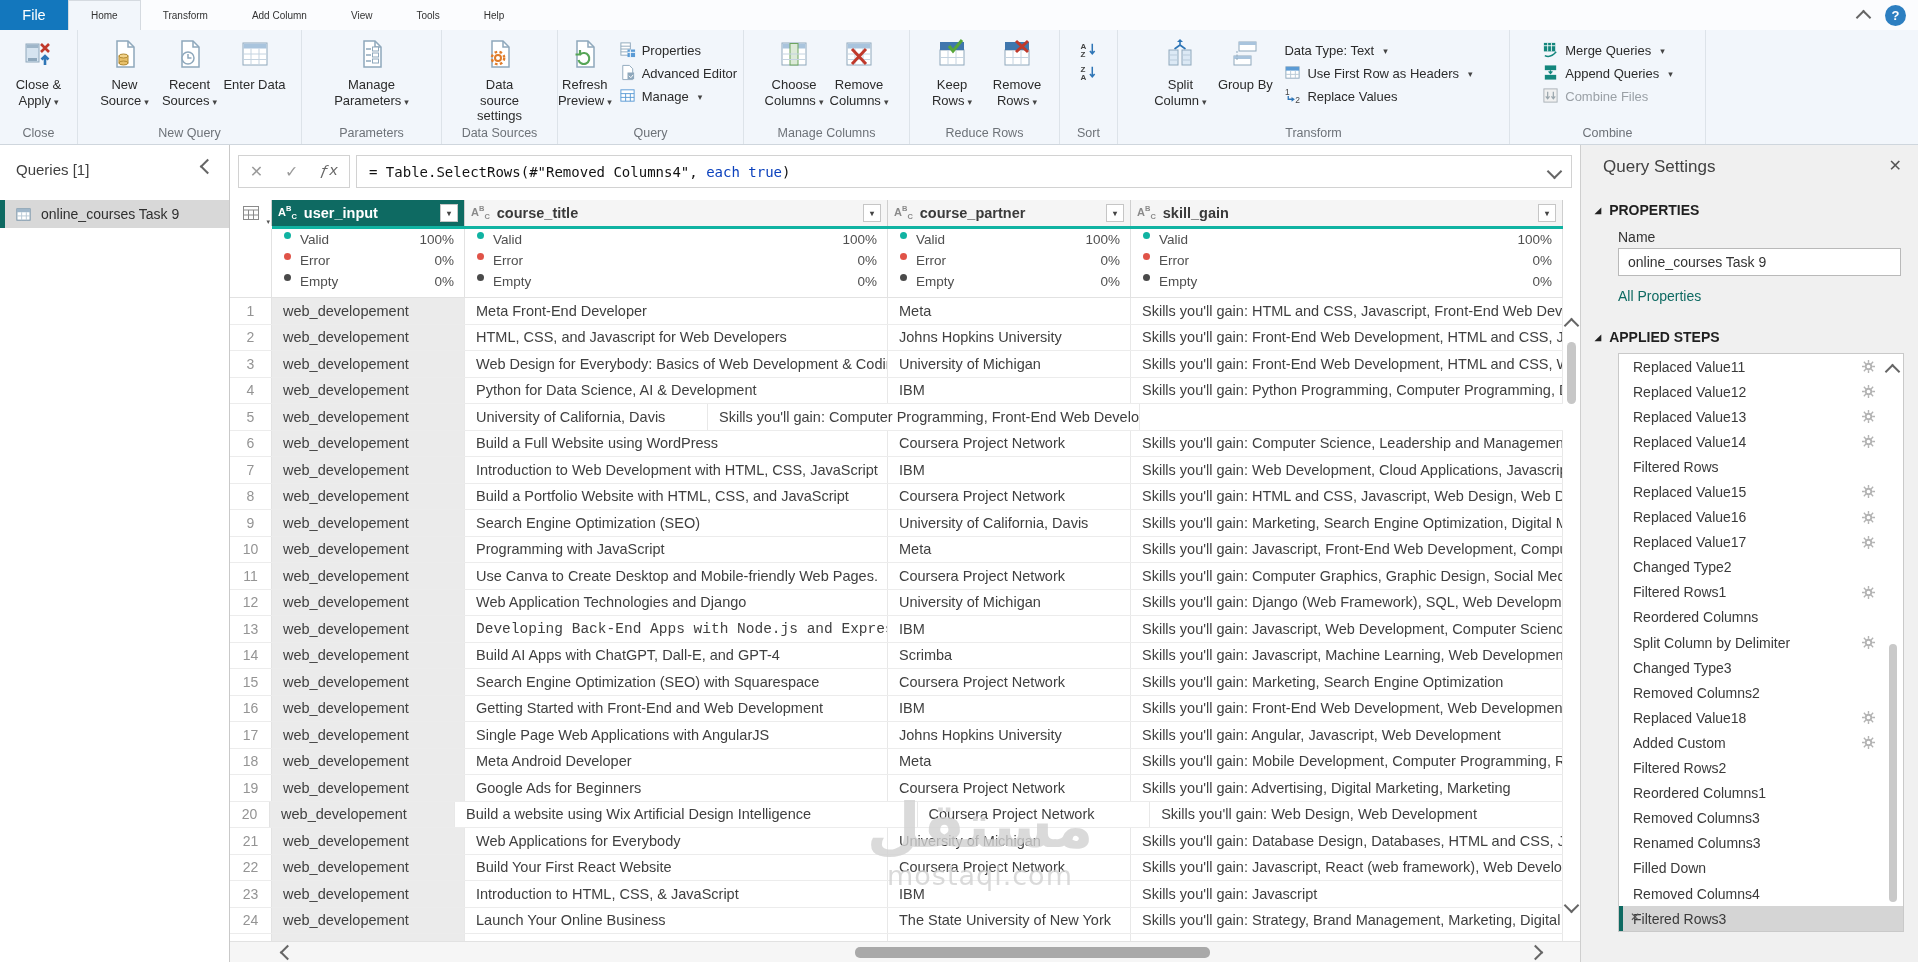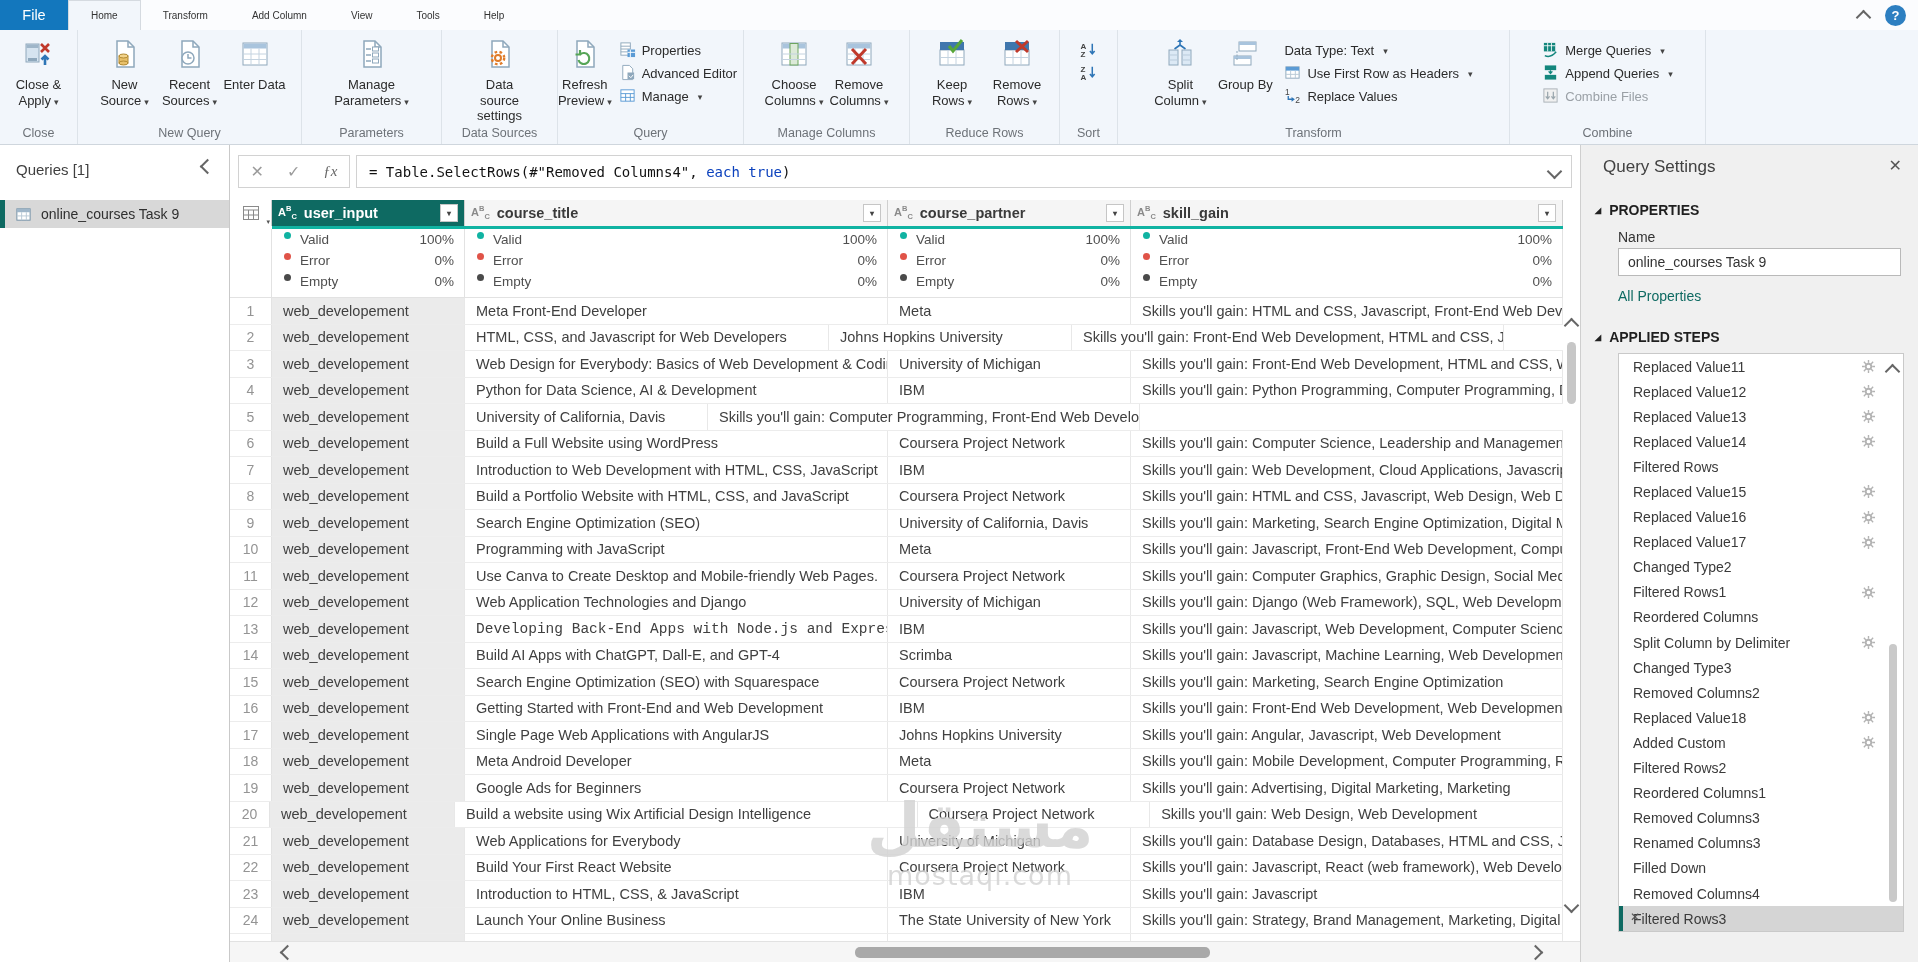--- a/index.html
+++ b/index.html
@@ -38,21 +38,21 @@
   
   .queries{position:absolute;left:0;top:145px;width:230px;height:817px;background:#fff;border-right:1px solid #c9c9c9;box-sizing:border-box;}
   .q-header{display:flex;justify-content:space-between;padding:16px 16px 0 16px;font-size:15px;color:#3f3f3f;}
   .q-item{margin-top:22px;height:28px;display:flex;align-items:center;gap:9px;background:#d8d8d8;
           border-left:5px solid #0e6a62;padding-left:10px;font-size:14px;color:#2f2f2f;}
 
   
   .fbar{position:absolute;left:230px;top:145px;width:1350px;height:55px;background:#fff;}
   .fbtns{position:absolute;left:8px;top:10px;width:112px;height:33px;border:1px solid #d2d2d2;background:#fff;
          display:flex;align-items:center;justify-content:space-around;font-size:16px;color:#9b9b9b;box-sizing:border-box;}
-  .fx{font-family:Liberation Serif, serif;font-style:italic;color:#666;font-size:15px;}
+  .fx{font-family:Liberation Mono, monospace;font-style:italic;color:#666;font-size:15px;}
   .finput{position:absolute;left:126px;top:10px;right:8px;height:33px;border:1px solid #d2d2d2;background:#fff;
           display:flex;align-items:center;padding:0 34px 0 12px;box-sizing:border-box;
           font-family:"DejaVu Sans Mono",monospace;font-size:14px;color:#111;white-space:pre;overflow:hidden;}
   .fkw{color:#0b41bd;}
   .fexpand{position:absolute;right:20px;top:21px;}
 
   
   .grid{position:absolute;left:230px;top:200px;width:1350px;height:762px;background:#fff;}
   .ghead{position:absolute;left:0;top:0;height:26px;display:flex;}
   .gh-selectall{width:42px;box-sizing:border-box;border-right:1px solid #cfcfcf;background:#fff;
@@ -532,21 +532,21 @@
         <div class="row">
           <div class="rnum">1</div>
           <div class="cell c0" style="width: 193px;">web_developement</div>
           <div class="cell c1" style="width: 423px;">Meta Front-End Developer</div>
           <div class="cell c2" style="width: 243px;">Meta</div>
           <div class="cell c3" style="width: 432px;">Skills you'll gain: HTML and CSS, Javascript, Front-End Web Development</div>
         </div>
         <div class="row">
           <div class="rnum">2</div>
           <div class="cell c0" style="width: 193px;">web_developement</div>
-          <div class="cell c1" style="width: 364px;">HTML, CSS, and Javascript for Web Developers</div>
+          <div class="cell c1" style="width: 423px;">HTML, CSS, and Javascript for Web Developers</div>
           <div class="cell c2" style="width: 243px;">Johns Hopkins University</div>
           <div class="cell c3" style="width: 432px;">Skills you'll gain: Front-End Web Development, HTML and CSS, Javascript</div>
         </div>
         <div class="row">
           <div class="rnum">3</div>
           <div class="cell c0" style="width: 193px;">web_developement</div>
           <div class="cell c1" style="width: 423px;">Web Design for Everybody: Basics of Web Development &amp; Coding</div>
           <div class="cell c2" style="width: 243px;">University of Michigan</div>
           <div class="cell c3" style="width: 432px;">Skills you'll gain: Front-End Web Development, HTML and CSS, Web Design</div>
         </div>

